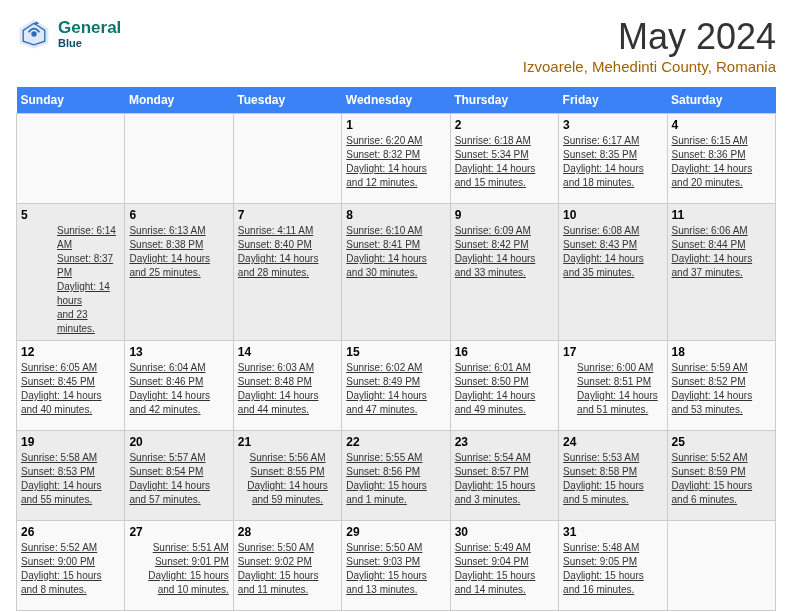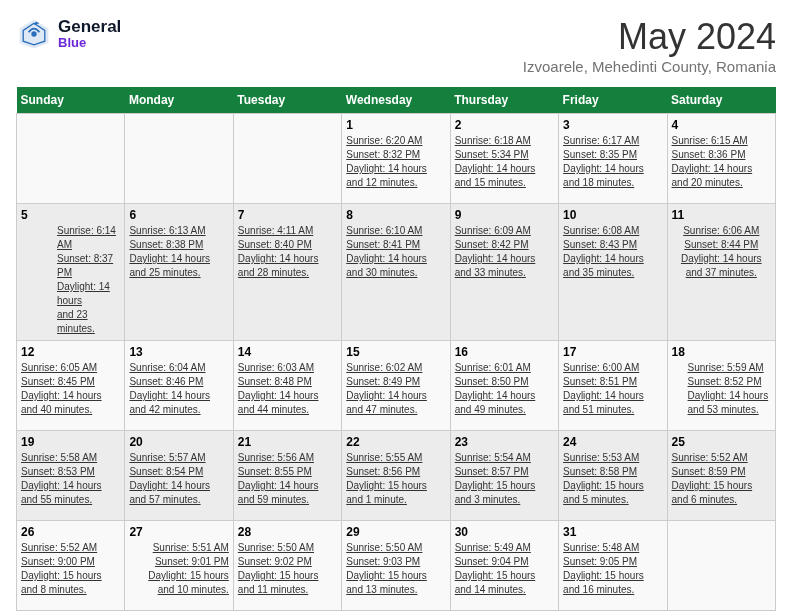--- a/index.html
+++ b/index.html
@@ -33,29 +33,29 @@
     .title-block {
       text-align: right;
     }
     .main-title {
       font-size: 36px;
       font-weight: normal;
       color: #333;
     }
     .subtitle {
       font-size: 15px;
-      color: #737373;
+      color: #a16207;
     }
     table {
       width: 100%;
       border-collapse: collapse;
       font-size: 11px;
     }
     thead tr th {
-      background: #15803d;
+      background: #3b82f6;
       color: #fff;
       padding: 6px 4px;
       text-align: left;
       font-size: 12px;
       font-weight: bold;
     }
     tbody tr td {
       border: 1px solid #ccc;
       vertical-align: top;
       padding: 4px 4px;
@@ -87,22 +87,22 @@
 <div class="header">
   <div class="logo">
     <svg class="logo-icon" viewBox="0 0 40 40">
       <polygon points="20,4 36,14 36,30 20,36 4,30 4,14" fill="#2a6ebb" opacity="0.15"></polygon>
       <polygon points="20,8 32,16 32,28 20,32 8,28 8,16" fill="none" stroke="#2a6ebb" stroke-width="1.5"></polygon>
       <path d="M14,18 Q20,10 26,18" fill="none" stroke="#2a6ebb" stroke-width="2"></path>
       <circle cx="20" cy="20" r="3" fill="#2a6ebb"></circle>
       <path d="M20,10 L22,6 L26,8" fill="#2a6ebb"></path>
     </svg>
     <div class="logo-text">
-      <span style="font-size:17px;font-weight:bold;color:#0f172a;">General</span>
-      <span style="font-size:13px;font-weight:bold;color:#6d28d9;">Blue</span>
+      <span style="font-size:17px;font-weight:bold;color:#0f766e;">General</span>
+      <span style="font-size:11px;font-weight:bold;color:#0c4a6e;">Blue</span>
     </div>
   </div>
   <div class="title-block">
     <div class="main-title">May 2024</div>
     <div class="subtitle">Izvoarele, Mehedinti County, Romania</div>
   </div>
 </div>
 
 <table>
   <thead>
@@ -188,21 +188,21 @@
         </td>
         <td>
           <div class="day-num">10</div>
           <div class="day-info" style="white-space: pre-line;">Sunrise: 6:08 AM
 Sunset: 8:43 PM
 Daylight: 14 hours
 and 35 minutes.</div>
         </td>
         <td>
           <div class="day-num">11</div>
-          <div class="day-info" style="white-space: pre-line; text-align: center;">Sunrise: 6:06 AM
+          <div class="day-info" style="white-space: pre-line;">Sunrise: 6:06 AM
 Sunset: 8:44 PM
 Daylight: 14 hours
 and 37 minutes.</div>
         </td>
       </tr>
       <tr>
         <td>
           <div class="day-num">12</div>
           <div class="day-info" style="white-space: pre-line;">Sunrise: 6:05 AM
 Sunset: 8:45 PM
@@ -232,28 +232,28 @@
         </td>
         <td>
           <div class="day-num">16</div>
           <div class="day-info" style="white-space: pre-line;">Sunrise: 6:01 AM
 Sunset: 8:50 PM
 Daylight: 14 hours
 and 49 minutes.</div>
         </td>
         <td>
           <div class="day-num">17</div>
-          <div class="day-info" style="white-space: pre-line;">Sunrise: 6:00 AM
+          <div class="day-info" style="white-space: pre-line; margin-left: 14px;">Sunrise: 6:00 AM
 Sunset: 8:51 PM
 Daylight: 14 hours
 and 51 minutes.</div>
         </td>
         <td>
           <div class="day-num">18</div>
-          <div class="day-info" style="white-space: pre-line; margin-left: 16px;">Sunrise: 5:59 AM
+          <div class="day-info" style="white-space: pre-line;">Sunrise: 5:59 AM
 Sunset: 8:52 PM
 Daylight: 14 hours
 and 53 minutes.</div>
         </td>
       </tr>
       <tr>
         <td>
           <div class="day-num">19</div>
           <div class="day-info" style="white-space: pre-line;">Sunrise: 5:58 AM
 Sunset: 8:53 PM
@@ -262,21 +262,21 @@
         </td>
         <td>
           <div class="day-num">20</div>
           <div class="day-info" style="white-space: pre-line;">Sunrise: 5:57 AM
 Sunset: 8:54 PM
 Daylight: 14 hours
 and 57 minutes.</div>
         </td>
         <td>
           <div class="day-num">21</div>
-          <div class="day-info" style="white-space: pre-line;">Sunrise: 5:56 AM
+          <div class="day-info" style="white-space: pre-line; text-align: center;">Sunrise: 5:56 AM
 Sunset: 8:55 PM
 Daylight: 14 hours
 and 59 minutes.</div>
         </td>
         <td>
           <div class="day-num">22</div>
           <div class="day-info" style="white-space: pre-line;">Sunrise: 5:55 AM
 Sunset: 8:56 PM
 Daylight: 15 hours
 and 1 minute.</div>

